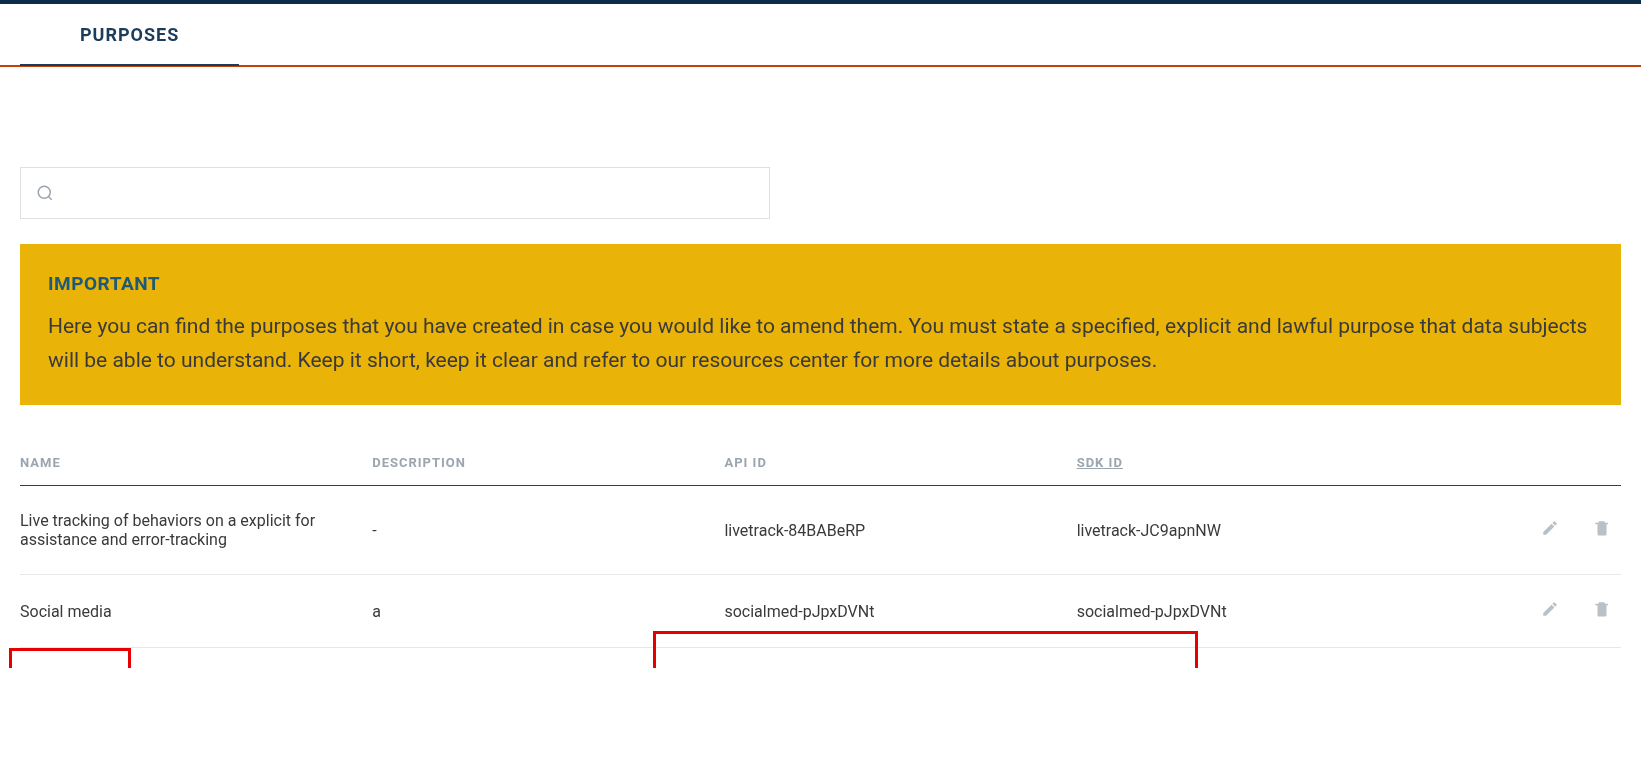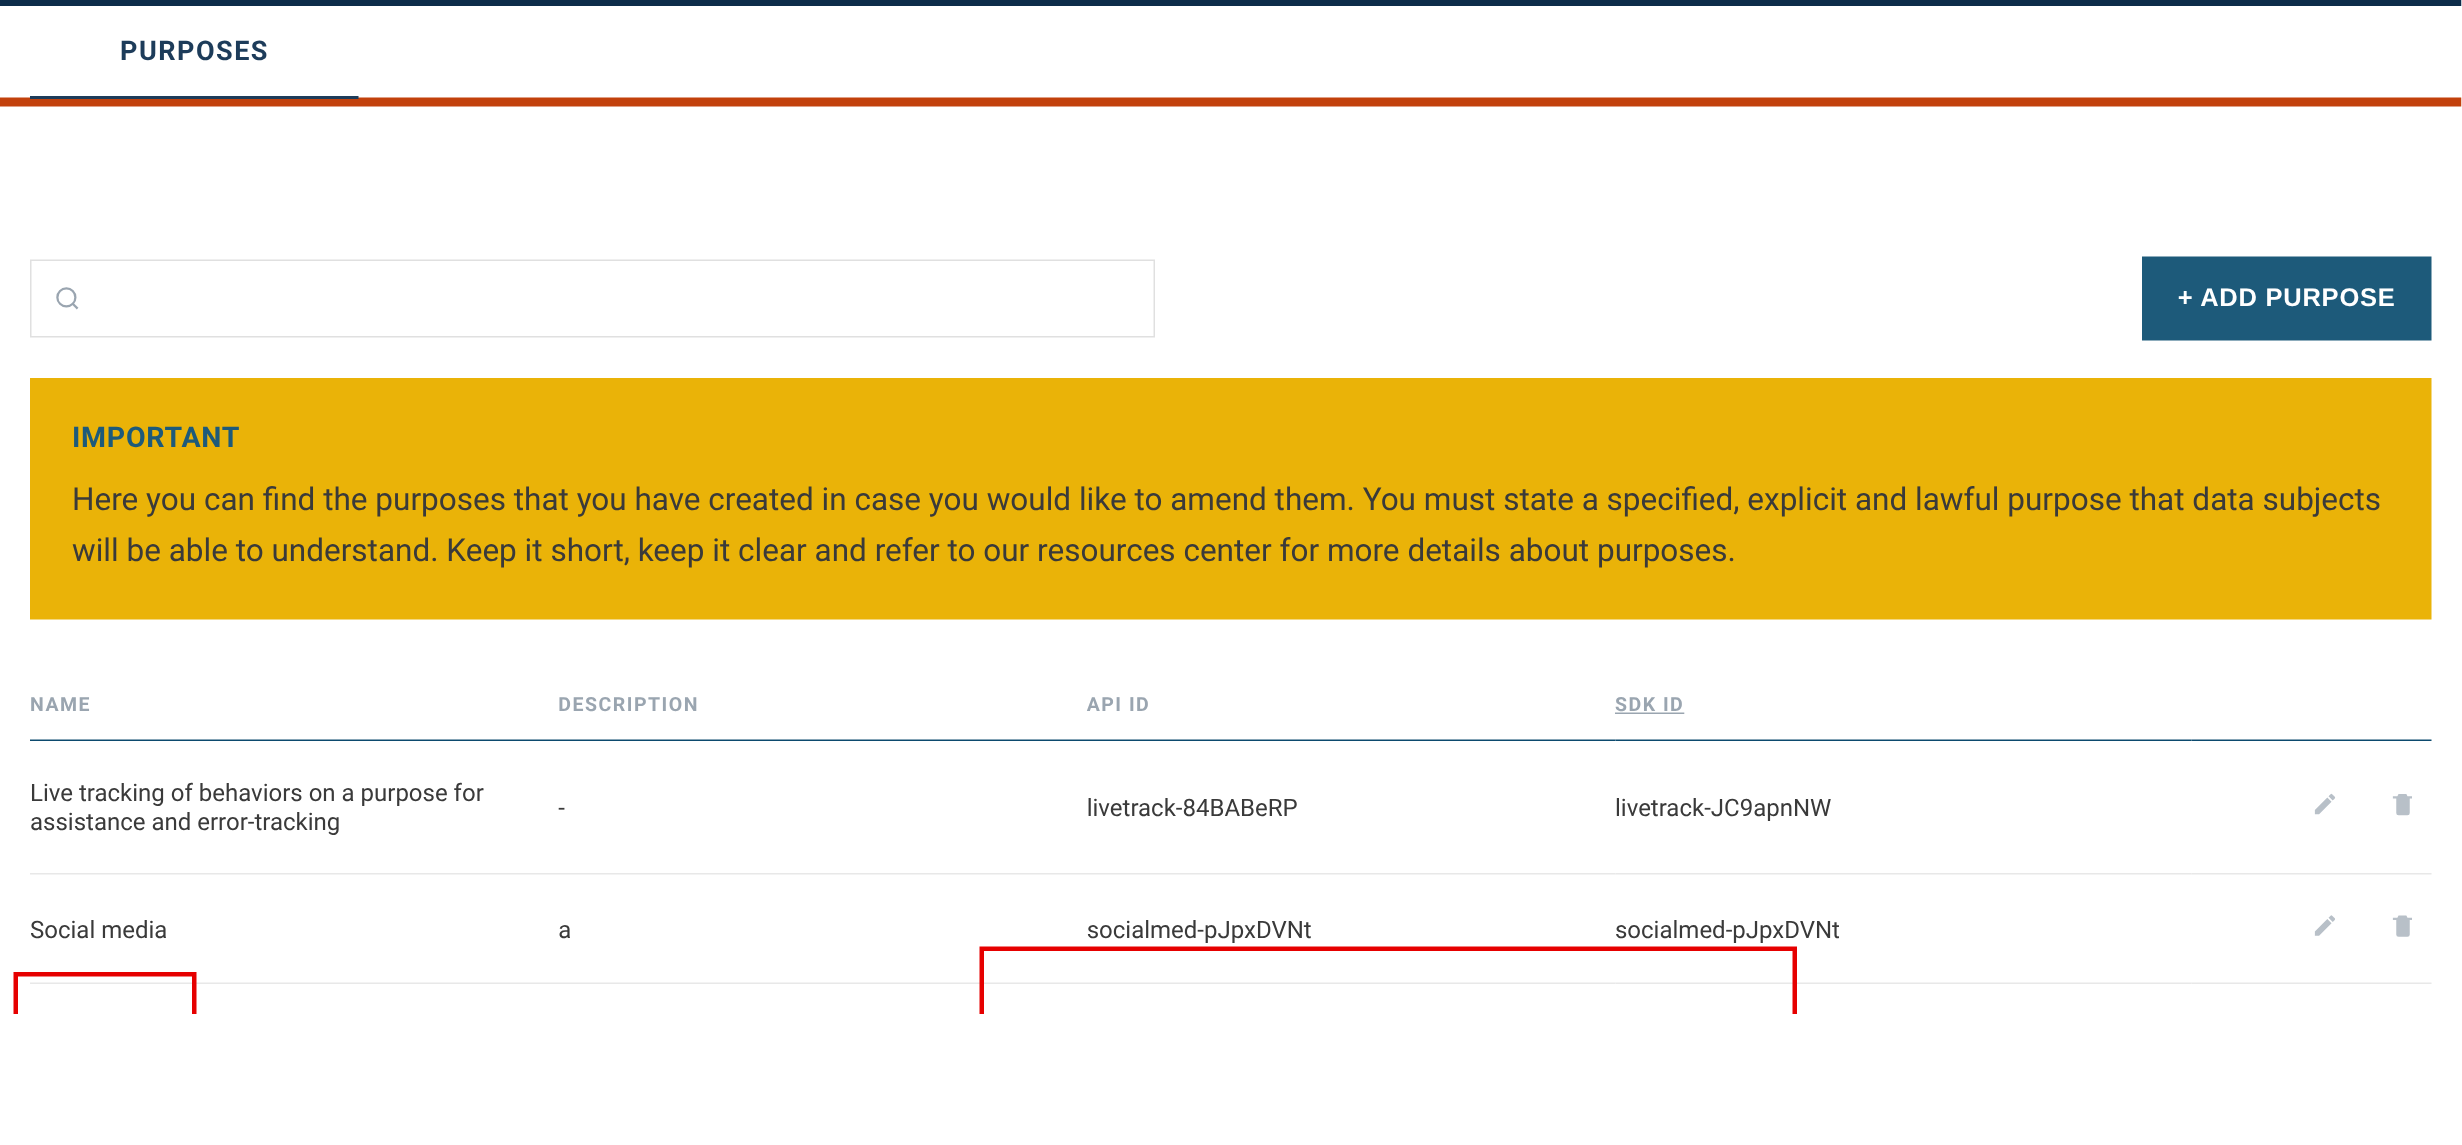--- a/index.html
+++ b/index.html
@@ -11,21 +11,21 @@
       font-family: -apple-system, BlinkMacSystemFont, "Segoe UI", Roboto, "Helvetica Neue", Arial, sans-serif;
       background: #fff;
       color: #333;
     }
     .top-bar {
       height: 4px;
       background: #0d2c4a;
     }
     .tabs {
       display: flex;
-      border-bottom: 6px solid #c2410c;
+      border-bottom: 2px solid #c2410c;
       padding-left: 20px;
     }
     .tab {
       padding: 20px 60px;
       font-size: 18px;
       font-weight: 700;
       letter-spacing: 1px;
       color: #93a4b3;
       cursor: pointer;
       position: relative;
@@ -176,42 +176,41 @@
 
   <div class="content">
     <div class="search-add-row">
       <div class="search-box">
         <svg class="search-icon" viewBox="0 0 24 24" fill="none" stroke="currentColor" stroke-width="2">
           <circle cx="11" cy="11" r="8"></circle>
           <line x1="21" y1="21" x2="16.65" y2="16.65"></line>
         </svg>
         <input type="text" class="search-input" placeholder="" style="">
       </div>
-      <button class="add-button">+ ADD PURPOSE</button>
     </div>
 
     <div class="important-box">
       <div class="important-title">IMPORTANT</div>
       <div class="important-text">Here you can find the purposes that you have created in case you would like to amend them. You must state a specified, explicit and lawful purpose that data subjects will be able to understand. Keep it short, keep it clear and refer to our resources center for more details about purposes.</div>
     </div>
 
 
     <table class="table">
       <thead>
         <tr>
           <th class="col-name">NAME</th>
           <th class="col-desc">DESCRIPTION</th>
           <th class="col-api">API ID</th>
           <th class="col-sdk">SDK ID</th>
           <th class="col-actions"></th>
         </tr>
       </thead>
       <tbody>
         <tr>
-          <td>Live tracking of behaviors on a purpose for assistance and error-tracking</td>
+          <td>Live tracking of behaviors on a explicit for assistance and error-tracking</td>
           <td>-</td>
           <td>livetrack-84BABeRP</td>
           <td>livetrack-JC9apnNW</td>
           <td class="actions-cell">
             <span class="action-icon">
               <svg viewBox="0 0 24 24" fill="currentColor">
                   <path d="M3 17.25V21h3.75L17.81 9.94l-3.75-3.75L3 17.25zM20.71 7.04a1 1 0 0 0 0-1.41l-2.34-2.34a1 1 0 0 0-1.41 0l-1.83 1.83 3.75 3.75 1.83-1.83z"></path>
                 </svg>
             </span>
             <span class="action-icon">

